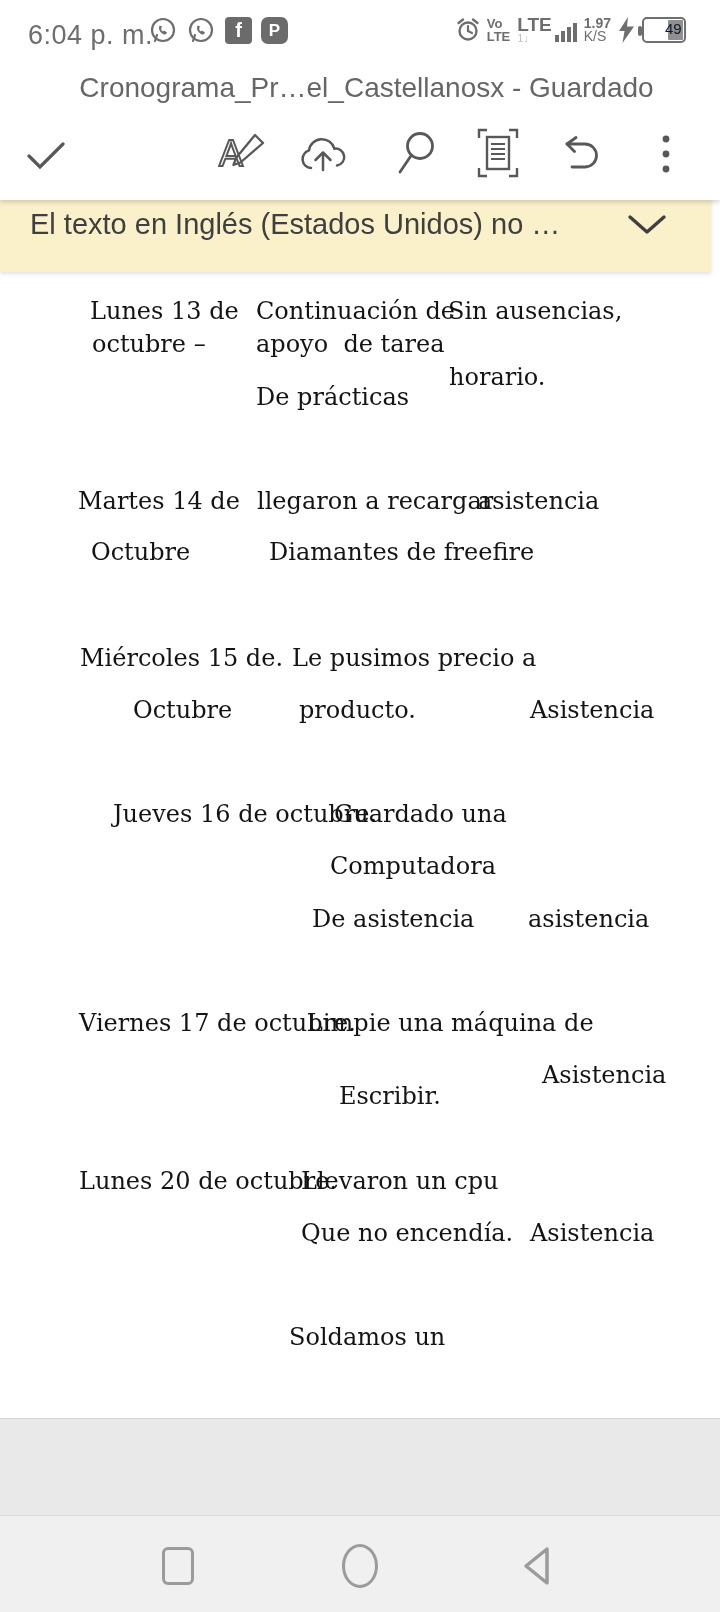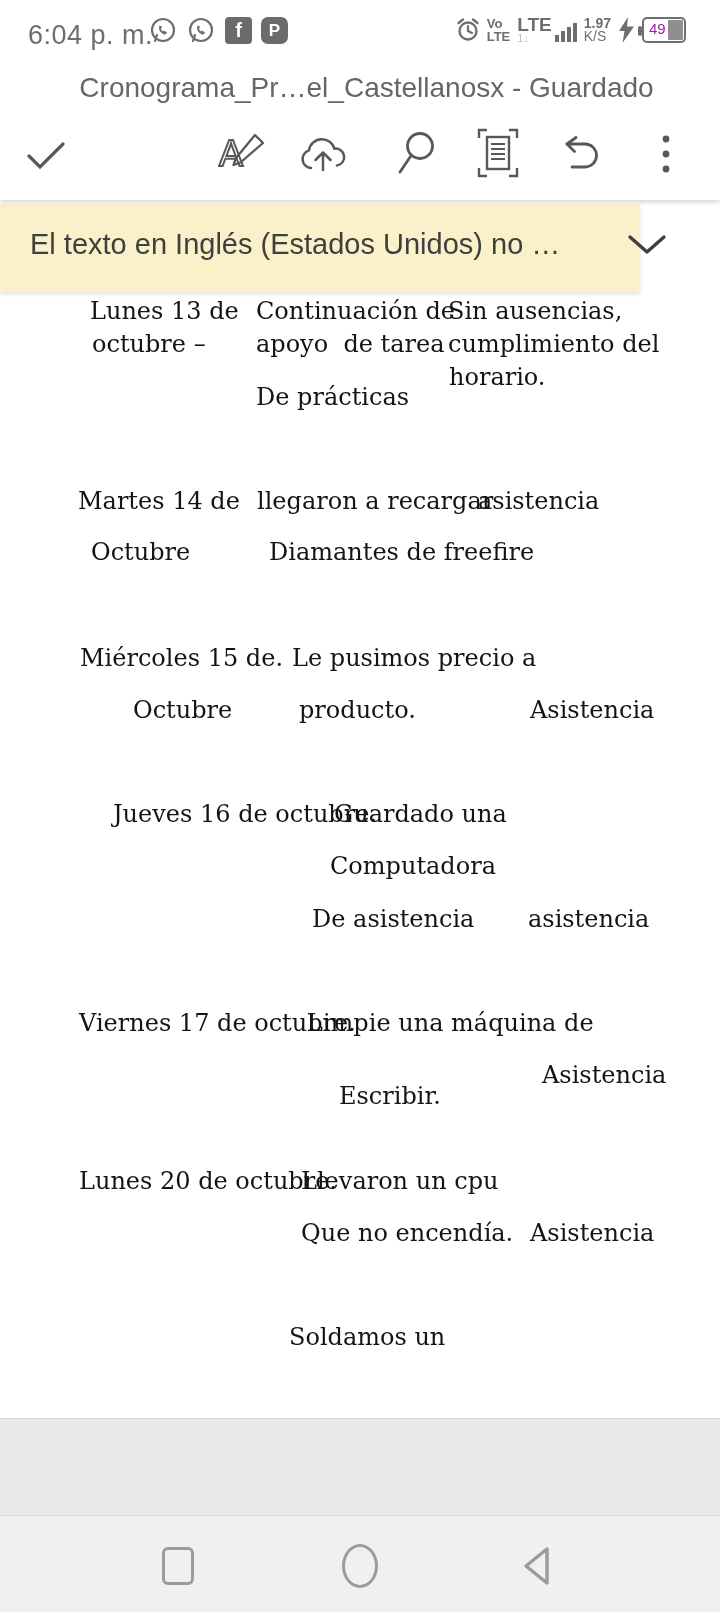--- a/index.html
+++ b/index.html
@@ -27,29 +27,29 @@
   .lte-big { font-size:19px; font-weight:bold; color:#6e6e6e; line-height:17px; }
   .sim-small { font-size:11px; color:#c0c0c0; line-height:11px; }
   .bars { display:flex; align-items:flex-end; gap:2px; padding-bottom:2px; }
   .bars i { display:block; width:4px; background:#6e6e6e; }
   .speed { text-align:left; color:#6e6e6e; line-height:13px; }
   .speed .v { font-size:14px; font-weight:bold; }
   .speed .u { font-size:14px; }
   .battery { position:relative; width:44px; height:26px; border:2.5px solid #6e6e6e; border-radius:5px; }
   .battery .nub { position:absolute; left:-6px; top:7px; width:4px; height:10px; background:#6e6e6e; border-radius:2px; }
   .battery .fill { position:absolute; right:1px; top:1px; bottom:1px; width:15px; background:#8f8f8f; border-radius:1px; }
-  .battery .lvl { position:absolute; left:5px; top:1px; font-size:15px; color:#a21caf; }
+  .battery .lvl { position:absolute; left:21px; top:1px; font-size:15px; color:#0f172a; }
   
   .appbar { position:absolute; top:0; left:0; width:720px; height:200px; background:#fff; z-index:3;
             box-shadow:0 2px 5px rgba(0,0,0,0.18); }
   .doc-title { position:absolute; top:72px; left:0; width:720px; text-align:center;
                font-size:28px; color:#666;padding-left:13px; }
   .tb-btn { position:absolute; }
   
-  .banner { position:absolute; top:204px; left:0; width:640px; height:88px; background:#faf0ca;
+  .banner { position:absolute; top:184px; left:0; width:711px; height:88px; background:#faf0ca;
             z-index:2; box-shadow:0 2px 4px rgba(0,0,0,0.12); }
   .banner-msg { position:absolute; left:30px; top:24px; font-size:29px; color:#3f3f3f; }
   .banner-chevron { position:absolute; left:627px; top:30px; }
   
   .doc { position:absolute; top:288px; left:0; width:585px; height:1130px; background:#fff;text-align:right; }
   .dl { position:absolute; font-family:"DejaVu Serif", serif; font-size:24px; line-height:32px;
         color:#141414; white-space:pre; }
   
   .fmtbar { position:absolute; top:1418px; left:0; width:720px; height:97px; background:#e9e9e9;
             border-top:1px solid #d6d6d6; }
@@ -168,21 +168,20 @@
     </svg>
   </div>
 
   <div class="doc">
     <span class="dl" style="left:90px;  top:7px;">Lunes 13 de</span>
     <span class="dl" style="left:92px;  top:40px;">octubre –</span>
     <span class="dl" style="left:256px; top:7px;">Continuación de</span>
     <span class="dl" style="left:256px; top:40px;">apoyo  de tarea</span>
     <span class="dl" style="left:256px; top:93px;">De prácticas</span>
     <span class="dl" style="left:448px; top:7px;">Sin ausencias,</span>
-    <span class="dl" style="left:448px; top:40px;">cumplimiento del</span>
     <span class="dl" style="left:449px; top:73px;">horario.</span>
 
     <span class="dl" style="left:78px;  top:197px;">Martes 14 de</span>
     <span class="dl" style="left:91px;  top:248px;">Octubre</span>
     <span class="dl" style="left:257px; top:197px;">llegaron a recargar</span>
     <span class="dl" style="left:269px; top:248px;">Diamantes de freefire</span>
     <span class="dl" style="left:478px; top:197px;">asistencia</span>
 
     <span class="dl" style="left:80px;  top:354px;">Miércoles 15 de.</span>
     <span class="dl" style="left:133px; top:406px;">Octubre</span>

